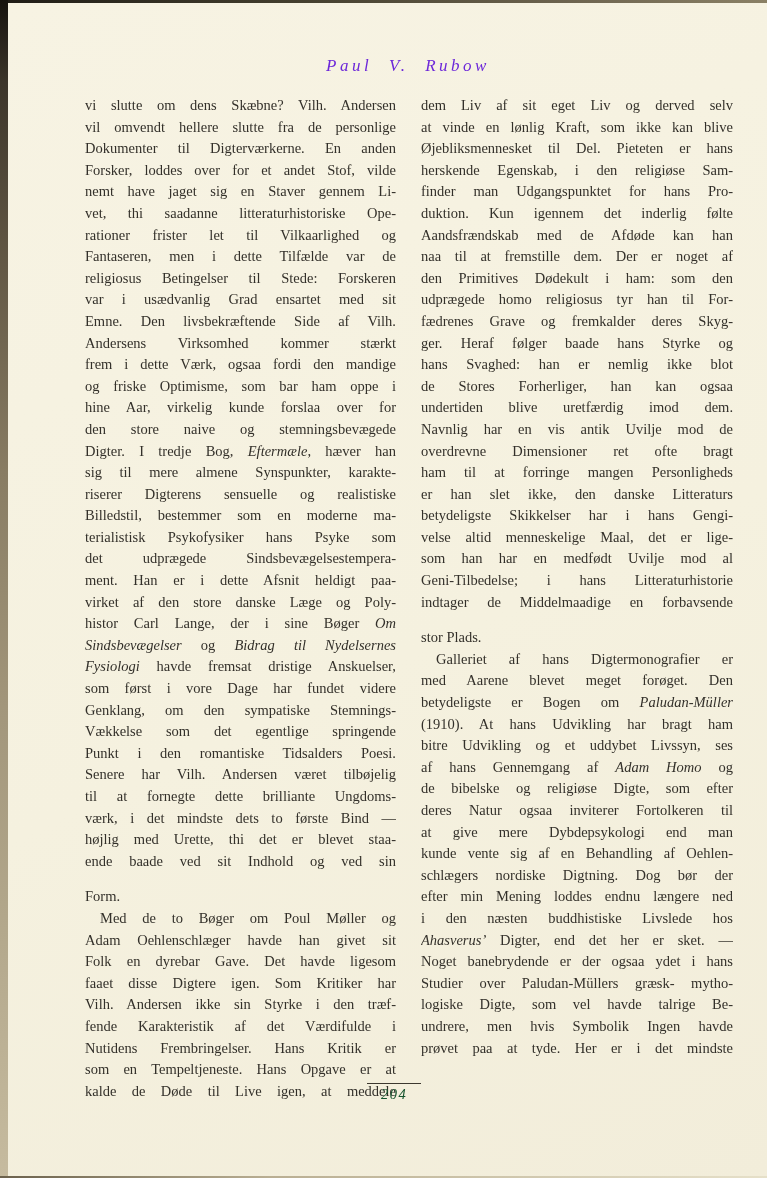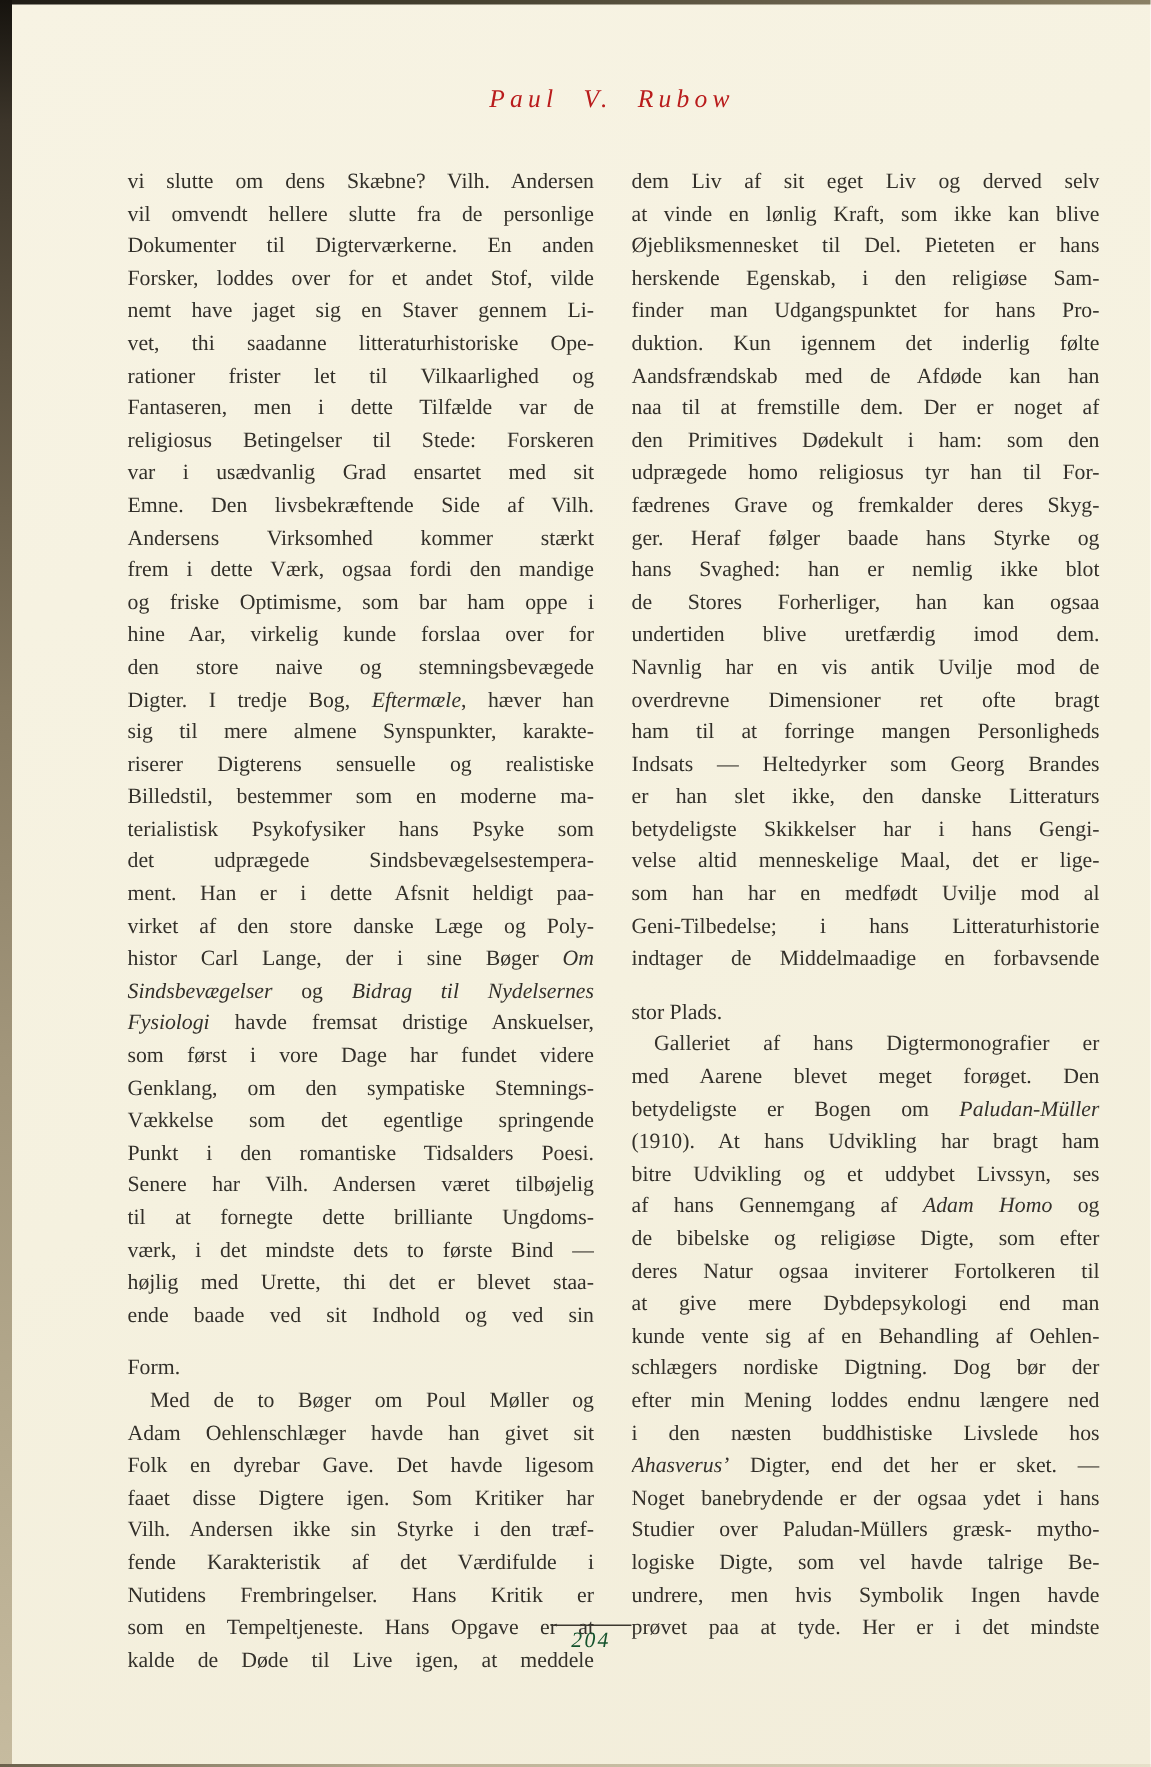--- a/index.html
+++ b/index.html
@@ -31,25 +31,25 @@
     position: absolute; left: 85px; top: 0; width: 646px; height: 100%;
     color: #33302a;
   }
   .running-header {
     position: absolute; top: 56px; left: 0; width: 100%;
     text-align: center;
     font-style: italic;
     font-size: 17px;
     letter-spacing: 3.5px;
     word-spacing: 9px;
-    color: #b91c1c;
+    color: #6d28d9;
   }
   .columns { position: absolute; top: 95px; left: 0; width: 100%; }
   .col {
-    position: absolute; top: 16px;
+    position: absolute; top: 0;
     font-size: 14.5px;
     line-height: 21.6px;
     color: #33302a;
   }
   .col-left  { left: 0;     width: 311px; }
   .col-right { left: 336px; width: 312px; }
 
   .line {
     height: 21.6px;
     overflow: hidden;
@@ -149,21 +149,20 @@
           <div class="line">den Primitives Dødekult i ham: som den</div>
           <div class="line">udprægede homo religiosus tyr han til For-</div>
           <div class="line">fædrenes Grave og fremkalder deres Skyg-</div>
           <div class="line">ger. Heraf følger baade hans Styrke og</div>
           <div class="line">hans Svaghed: han er nemlig ikke blot</div>
           <div class="line">de Stores Forherliger, han kan ogsaa</div>
           <div class="line">undertiden blive uretfærdig imod dem.</div>
           <div class="line">Navnlig har en vis antik Uvilje mod de</div>
           <div class="line">overdrevne Dimensioner ret ofte bragt</div>
           <div class="line">ham til at forringe mangen Personligheds</div>
-          <div class="line">Indsats — Heltedyrker som Georg Brandes</div>
           <div class="line">er han slet ikke, den danske Litteraturs</div>
           <div class="line">betydeligste Skikkelser har i hans Gengi-</div>
           <div class="line">velse altid menneskelige Maal, det er lige-</div>
           <div class="line">som han har en medfødt Uvilje mod al</div>
           <div class="line">Geni-Tilbedelse; i hans Litteraturhistorie</div>
           <div class="line">indtager de Middelmaadige en forbavsende</div>
           <div class="line end">stor Plads.</div>
           <div class="line ind">Galleriet af hans Digtermonografier er</div>
           <div class="line">med Aarene blevet meget forøget. Den</div>
           <div class="line">betydeligste er Bogen om <i>Paludan-Müller</i></div>

